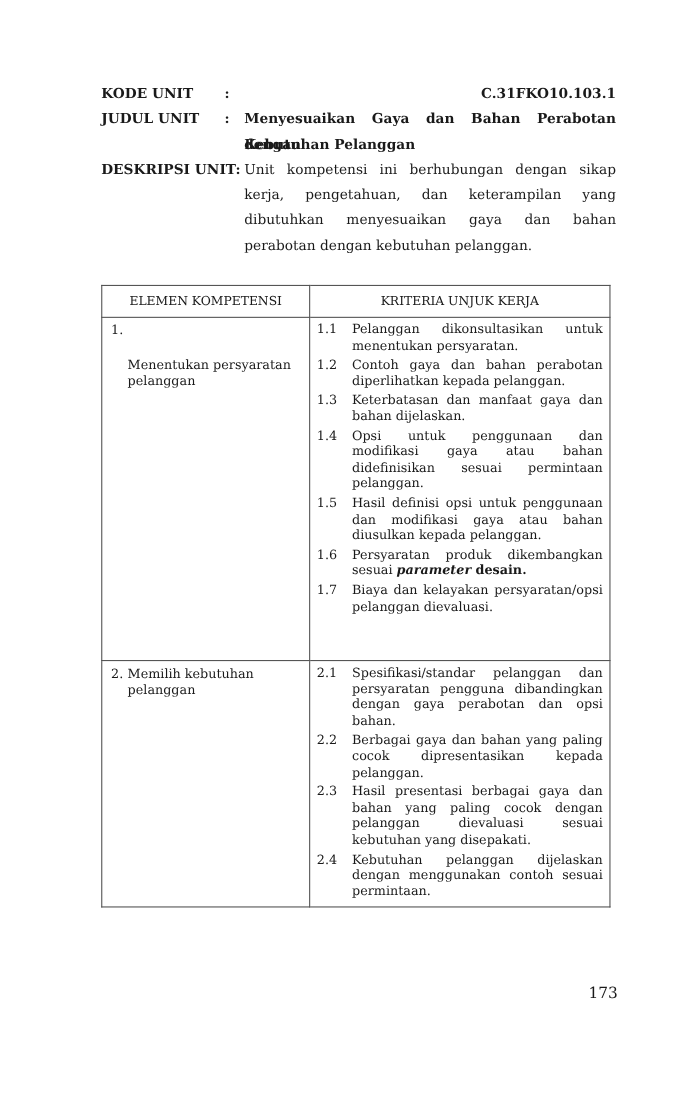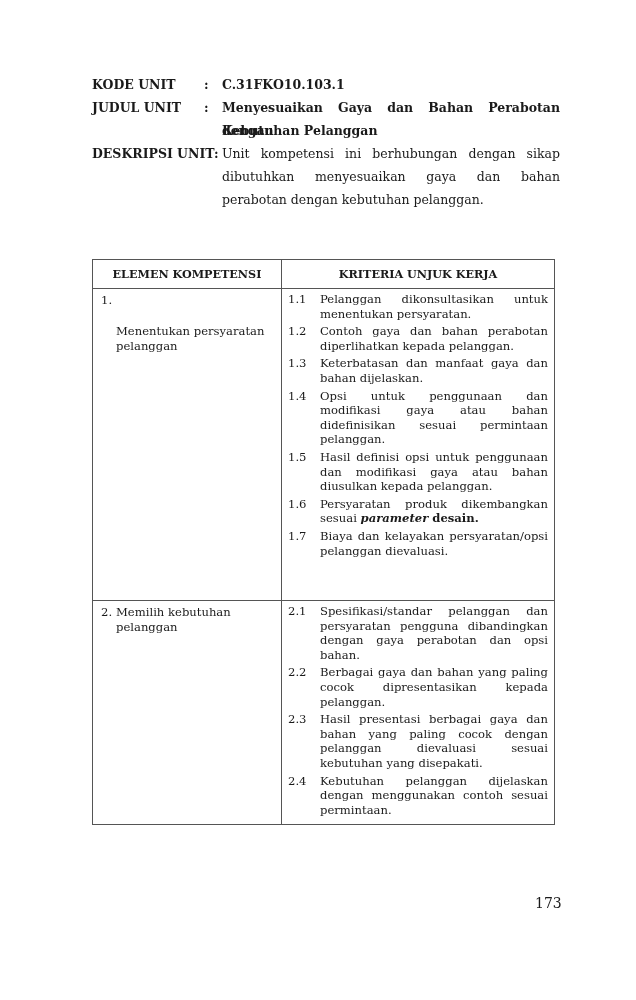--- a/index.html
+++ b/index.html
@@ -9,36 +9,36 @@
   .hdr .lbl { position:absolute; left:0; font-weight:bold; white-space:nowrap; }
   .hdr .colon { position:absolute; left:112px; font-weight:bold; }
   .hdr .val { position:absolute; left:130px; width:338px; }
   .bold { font-weight:bold; }
   .line { height:23px; line-height:23px; }
   .just { text-align:justify; text-align-last:justify; }
 
   table.kuk { position:absolute; left:92px; top:259px; width:463px; border-collapse:collapse;
               font-size:11.6px; line-height:14.6px; }
   table.kuk th, table.kuk td { border:1.6px solid #555; vertical-align:top; }
-  table.kuk th { height:28px; font-weight:bold; font-size:11.2px; text-align:center; vertical-align:middle; padding:0; }
+  table.kuk th { height:28px; font-weight:normal; font-size:11.2px; text-align:center; vertical-align:middle; padding:0; }
   th.c1 { width:188px; }
   td.el { padding:4px 6px 0 8px; }
   .el-wrap { display:flex; }
   .el-num { width:12px; flex:none; }
   td.cr { padding:3px 6px 4px 6px; }
   .crit { display:flex; margin-bottom:3px;justify-content:center; }
   .crit .n { width:32px; flex:none; }
   .crit .t { flex:1; text-align:justify; }
   .pageno { position:absolute; left:535px; top:895px; font-size:14px; }
 </style>
 </head>
 <body>
 
 <div class="hdr" style="top:73px;">
-  <div class="line" style="position:relative;">
+  <div class="line" style="position:relative;text-align:right;">
     <span class="lbl">KODE UNIT</span>
     <span class="colon">:</span>
     <span class="val bold">C.31FKO10.103.1</span>
   </div>
 </div>
 
 <div class="hdr" style="top:96px;">
   <div class="line" style="position:relative;">
     <span class="lbl">JUDUL UNIT</span>
     <span class="colon">:</span>
@@ -47,20 +47,23 @@
   <div class="line" style="position:relative;">
     <span class="val bold">Kebutuhan Pelanggan</span>
   </div>
 </div>
 
 <div class="hdr" style="top:142px;">
   <div class="line" style="position:relative;">
     <span class="lbl">DESKRIPSI UNIT</span>
     <span class="colon" style="left:122px;">:</span>
     <span class="val just">Unit kompetensi ini berhubungan dengan sikap</span>
+  </div>
+  <div class="line" style="position:relative;">
+    <span class="val just">kerja, pengetahuan, dan keterampilan yang</span>
   </div>
   <div class="line" style="position:relative;">
     <span class="val just">dibutuhkan menyesuaikan gaya dan bahan</span>
   </div>
   <div class="line" style="position:relative;">
     <span class="val">perabotan dengan kebutuhan pelanggan.</span>
   </div>
 </div>
 
 <table class="kuk">

